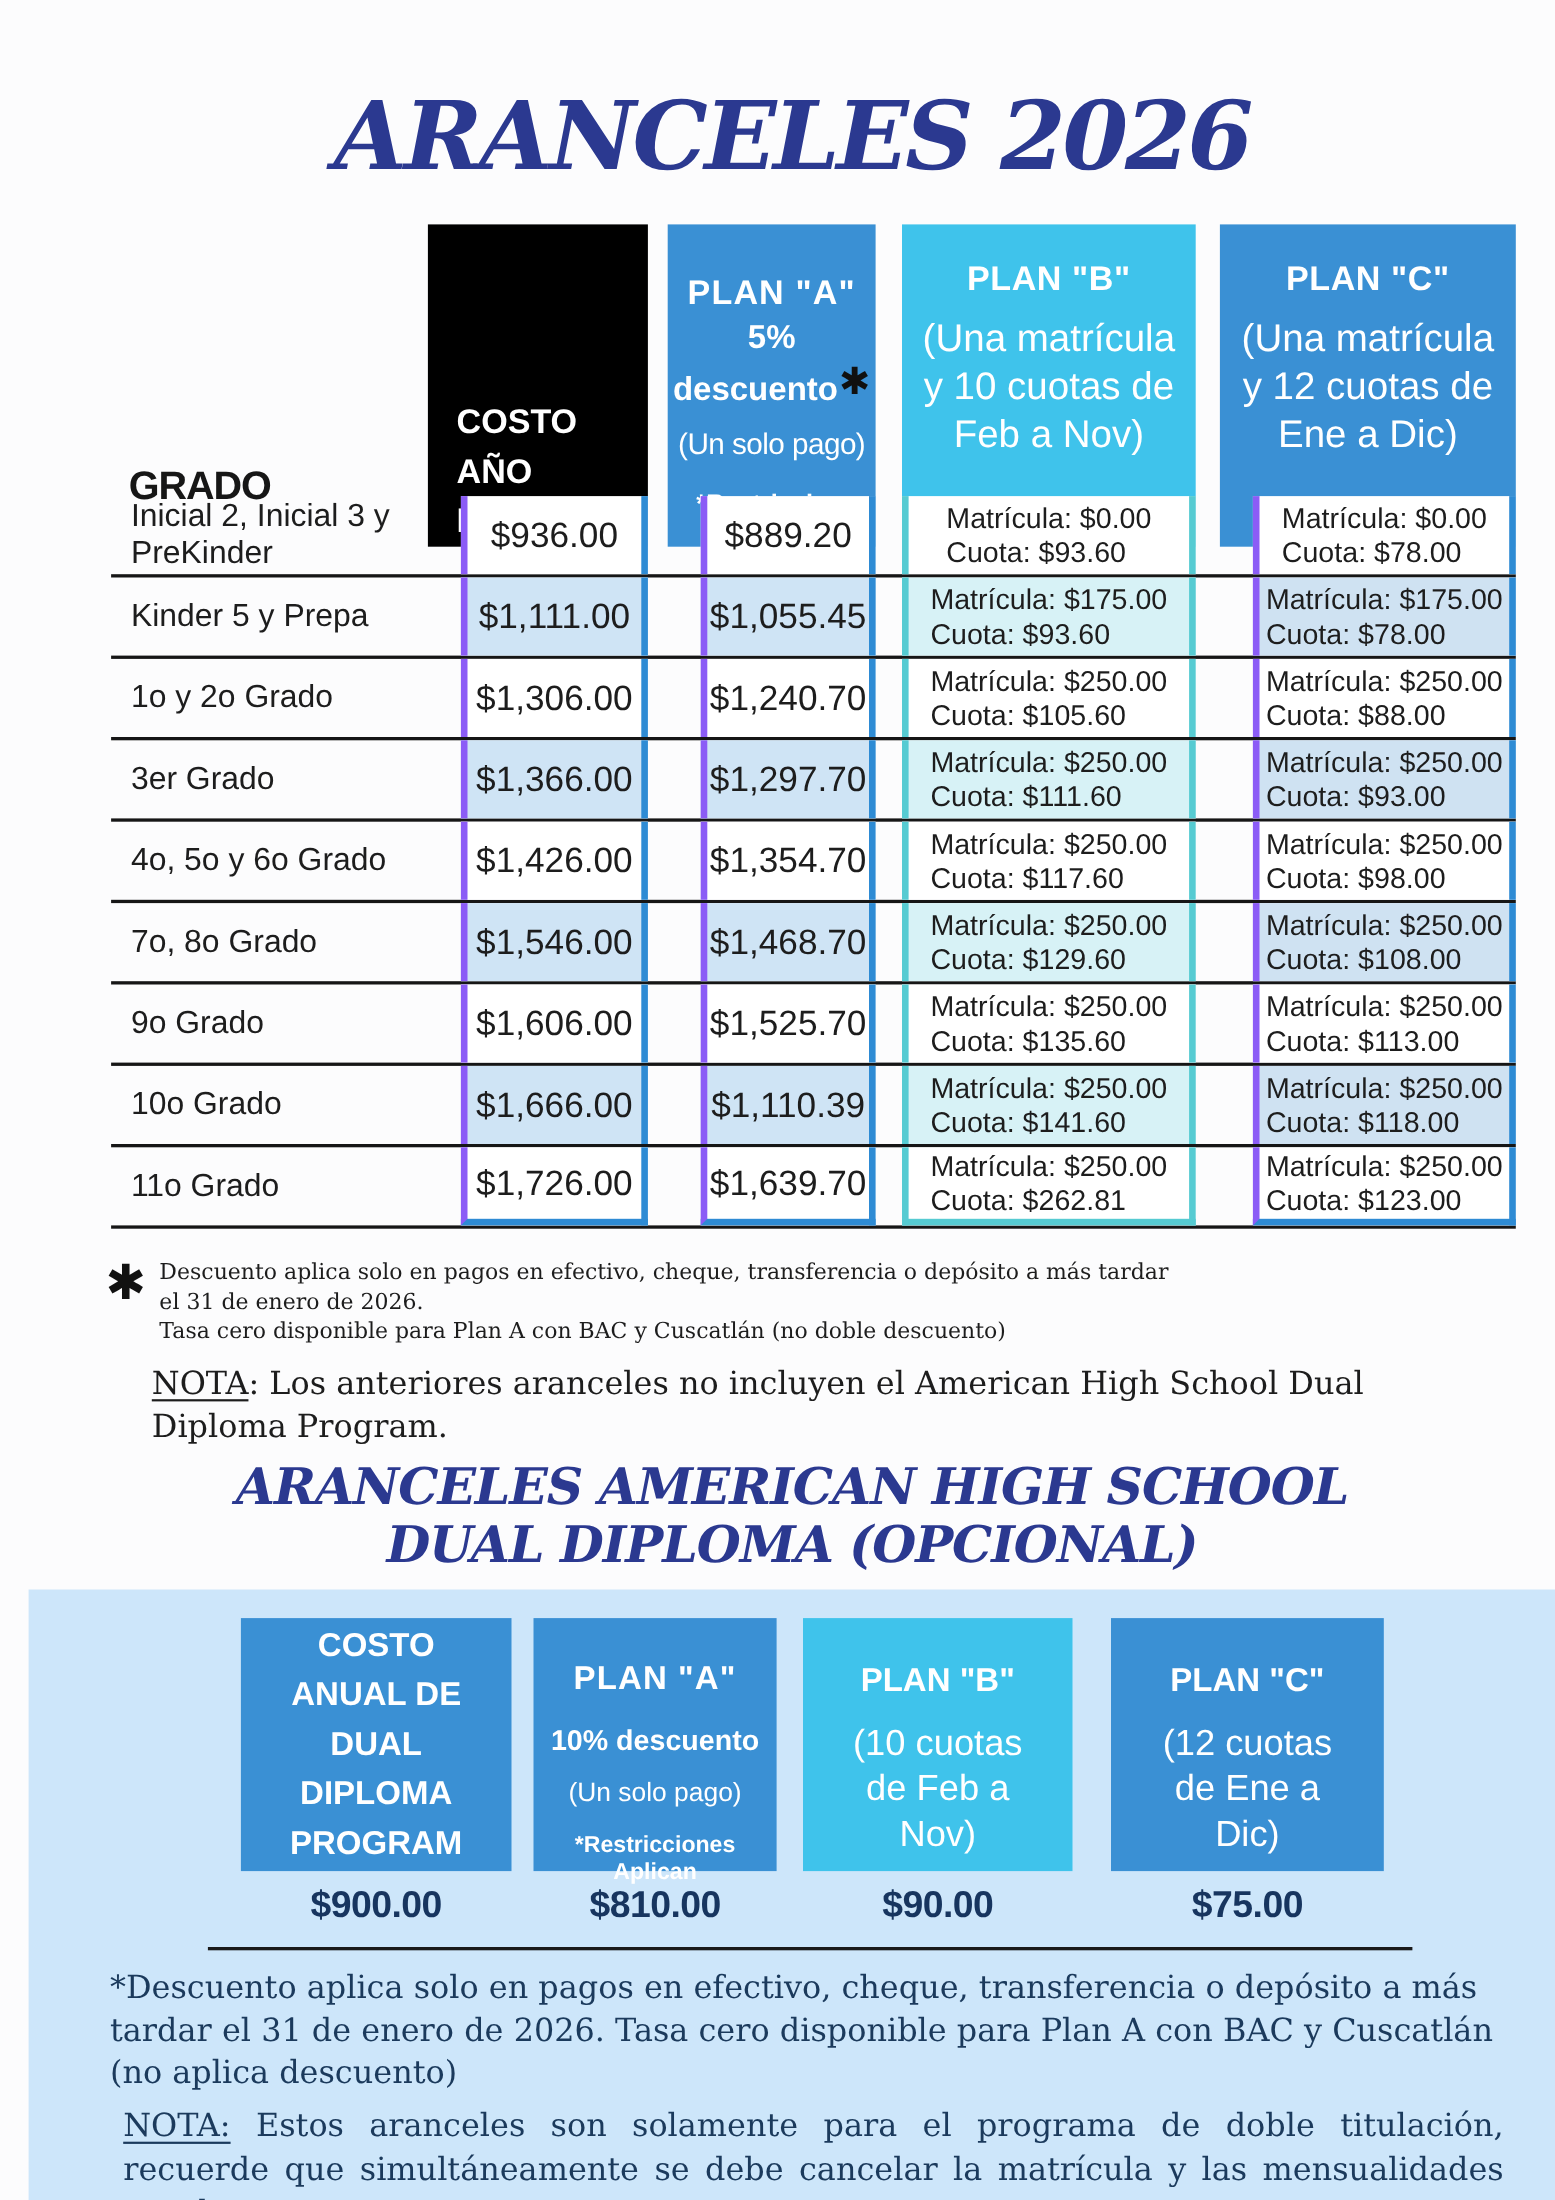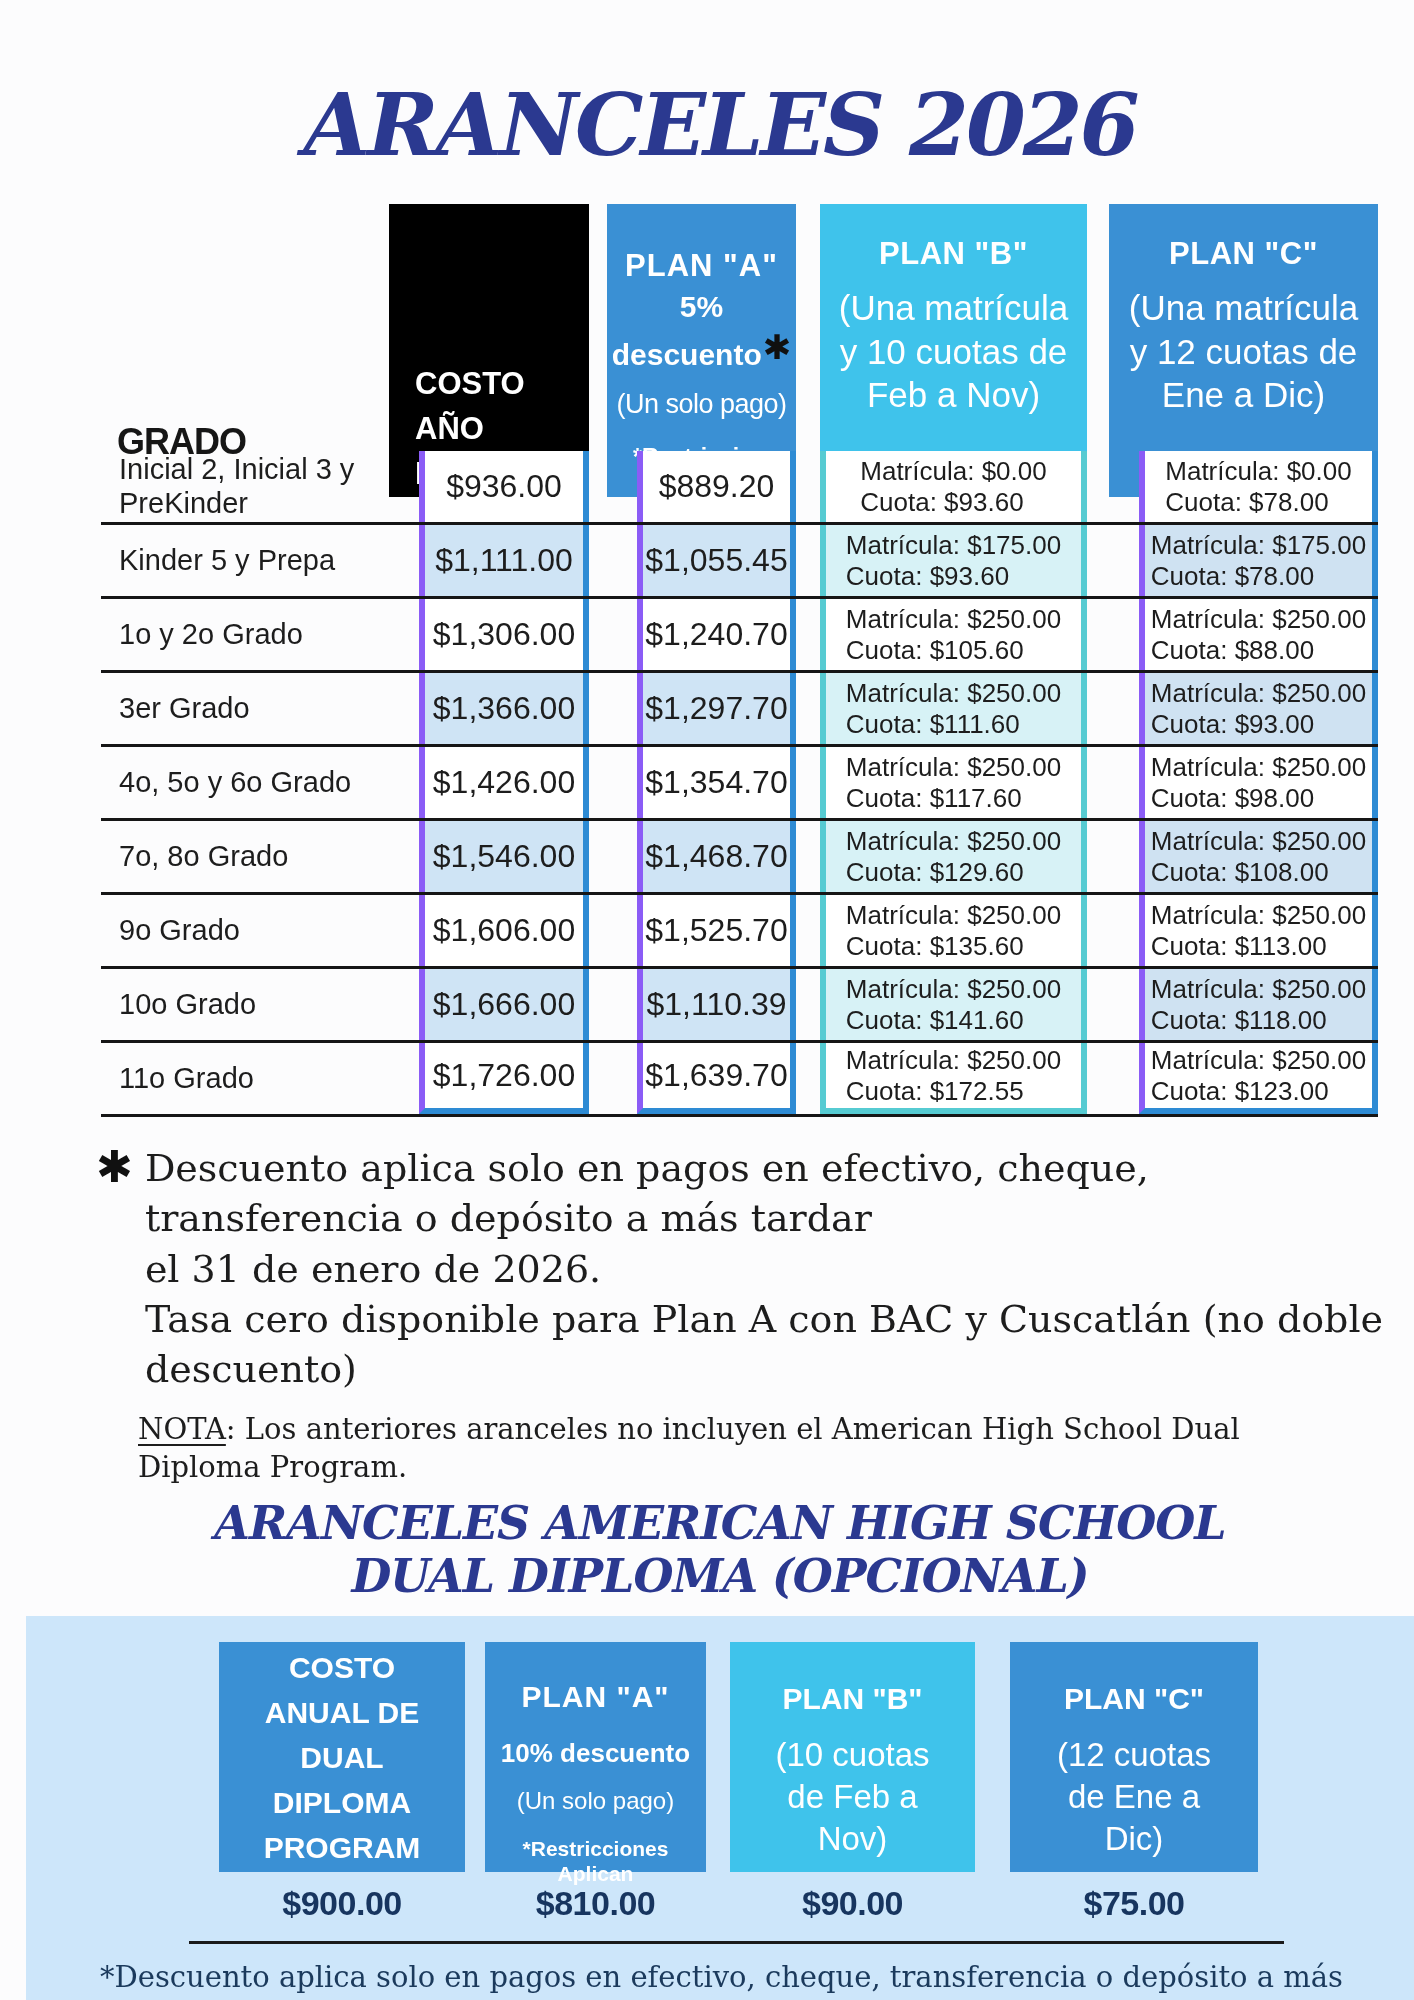--- a/index.html
+++ b/index.html
@@ -51,21 +51,21 @@
   .mc span { display:block; }
   .t1-row.odd .scost { background:#cfe4f5; }
   .t1-row.odd .spb   { background:#d7f2f6; }
   .t1-row.odd .spc   { background:#cfe2f2; }
   .t1-row.lastrow .bblue { border-bottom:6px solid #2e8bd4; }
   .t1-row.lastrow .bteal { border-bottom:6px solid #56cbd2; }
   
   .notes-serif { font-family:"DejaVu Serif","Liberation Serif",serif; color:#1d1d1d; }
   .note1 { display:flex; margin:26px 0 0 70px; width:1290px; }
   .note1 .ast { font-size:44px; line-height:1; margin:2px 12px 0 0; color:#111; }
-  .note1-lines { font-size:38px; line-height:1.32; }
+  .note1-lines { font-size:20px; line-height:1.32; }
   .nota1 { margin:16px 0 0 112px; width:1230px; font-size:29px; line-height:1.32; }
   .nota-ul { text-decoration:underline; text-underline-offset:5px; }
   
   .title2 {
     margin-top:10px; text-align:center;
     font-family:"DejaVu Serif","Liberation Serif",serif;
     font-weight:bold; font-style:italic;
     font-size:46px; line-height:1.15; color:#2b3990; letter-spacing:-1px;
   }
   
@@ -353,21 +353,21 @@
           <span>$1,726.00</span>
         </div>
         <div></div>
       <div class="dmoney bblue scost">
           <span>$1,639.70</span>
         </div>
         <div></div>
       <div class="dsplit bteal spb">
           <div class="mc">
             <span>Matrícula: $250.00</span>
-            <span>Cuota: $172.55</span>
+            <span>Cuota: $262.81</span>
           </div>
         </div>
         <div></div>
       <div class="dsplit bblue spc">
           <div class="mc">
             <span>Matrícula: $250.00</span>
             <span>Cuota: $123.00</span>
           </div>
         </div>
     </div>

